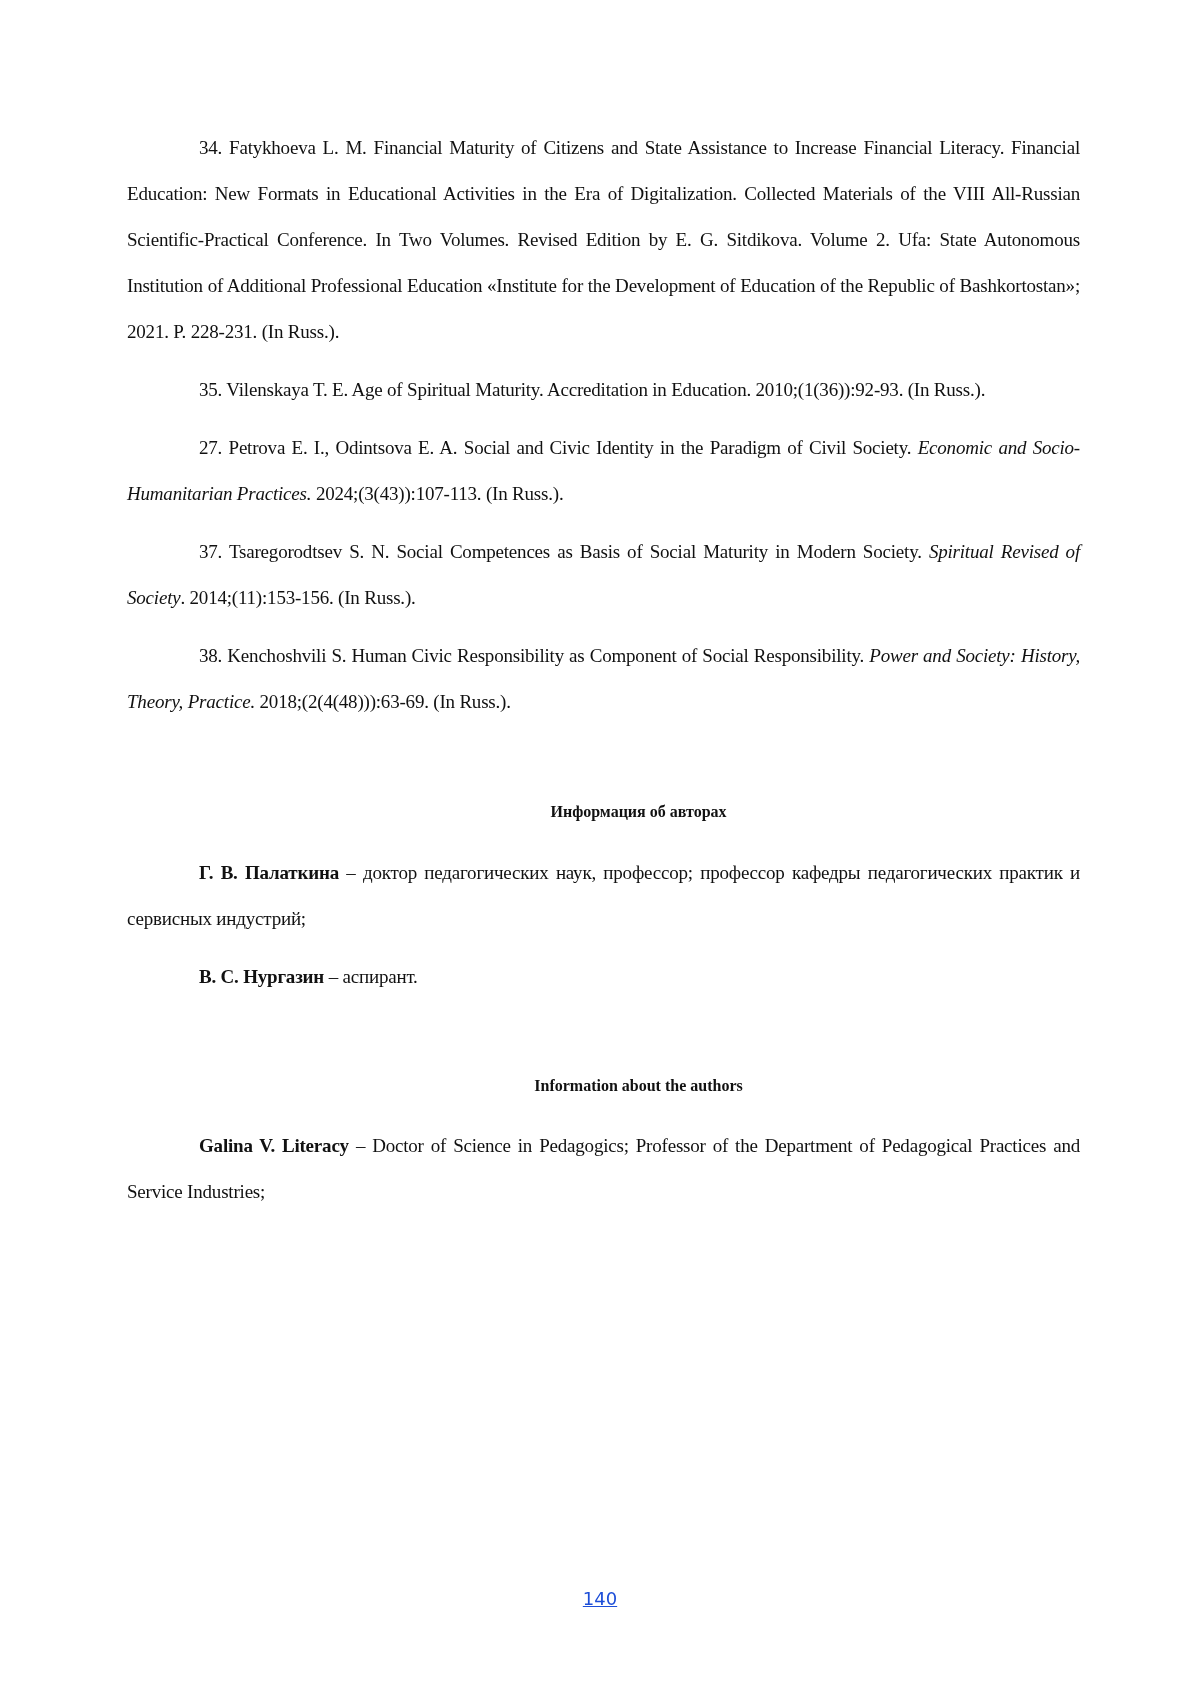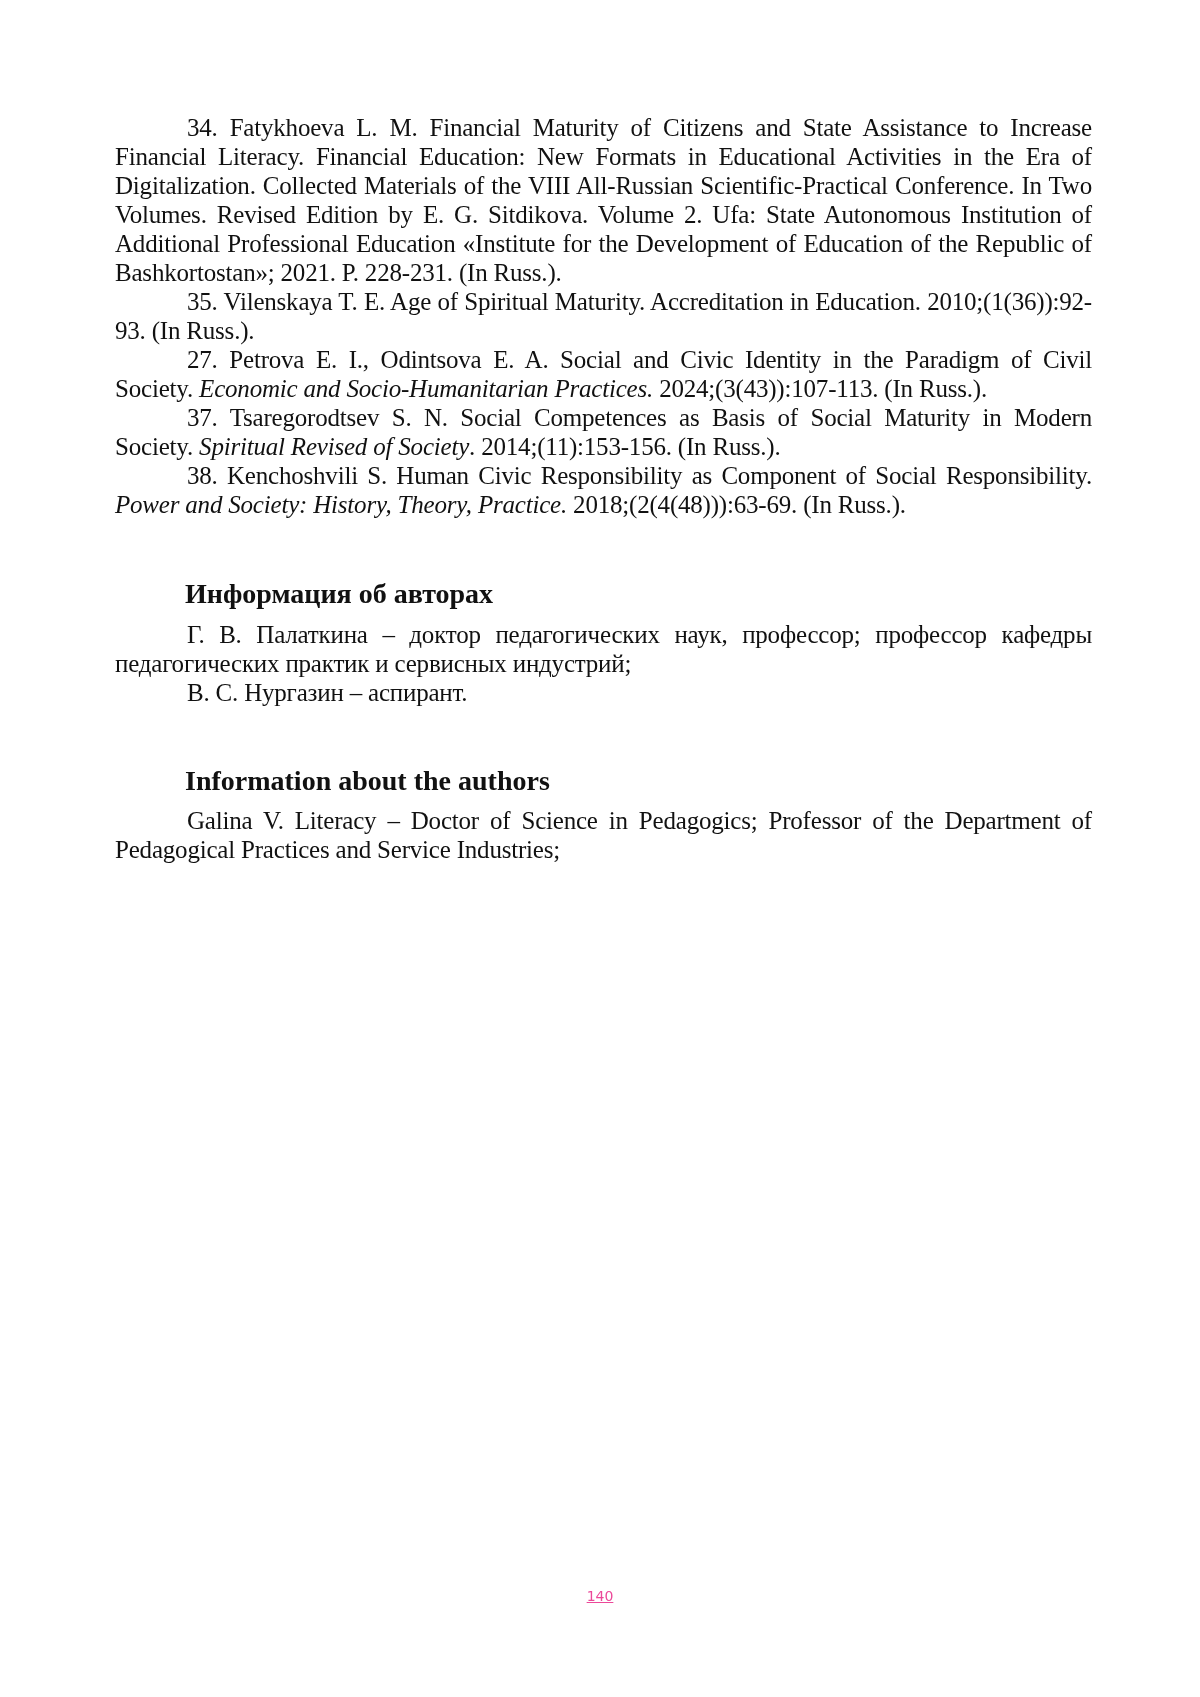--- a/index.html
+++ b/index.html
@@ -15,48 +15,48 @@
       color: #111111;
       font-family: "Liberation Serif", "DejaVu Serif", serif;
     }
     .page {
       position: absolute;
       left: 115px;
       top: 113px;
       width: 977px;
     }
     .para {
-      font-size: 25px;
-      line-height: 29px;
+      font-size: 19px;
+      line-height: 46px;
       text-align: justify;
       text-indent: 72px;
-      margin: 0;
+      margin: 12px;
       letter-spacing: -0.2px;
     }
     .para i { font-style: italic; }
-    .para b { font-weight: normal; }
+    .para b { font-weight: bold; }
     .heading {
-      font-size: 28px;
+      font-size: 16px;
       font-weight: bold;
-      text-align: left;
+      text-align: center;
       line-height: 50.5px;
       margin: 0;
       padding-left: 70px;
     }
     .gap-large { height: 50px; }
     .gap-med { height: 49px; }
     .page-number {
       position: absolute;
       left: 0;
       width: 1200px;
       top: 1588px;
       text-align: center;
       font-family: "DejaVu Sans", "Liberation Sans", sans-serif;
-      font-size: 14px;
-      color: #ec4899;
+      font-size: 18px;
+      color: #1d4ed8;
       text-decoration: underline;
     }
   </style>
 </head>
 <body>
 
 <div class="page">
 
   <section>
     <p class="para"><span>34.</span><span> Fatykhoeva L. M. Financial Maturity of Citizens and State Assistance to Increase Financial Literacy. Financial Education: New Formats in Educational Activities in the Era of Digitalization. Collected Materials of the VIII All-Russian Scientific-Practical Conference. In Two Volumes. Revised Edition by E. G. Sitdikova. Volume 2. Ufa: State Autonomous Institution of Additional Professional Education «Institute for the Development of Education of the Republic of Bashkortostan»; 2021. P. 228-231. (In Russ.).</span></p>

